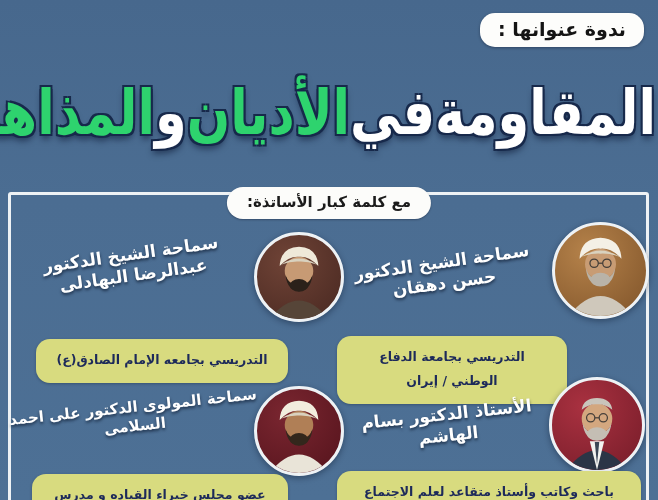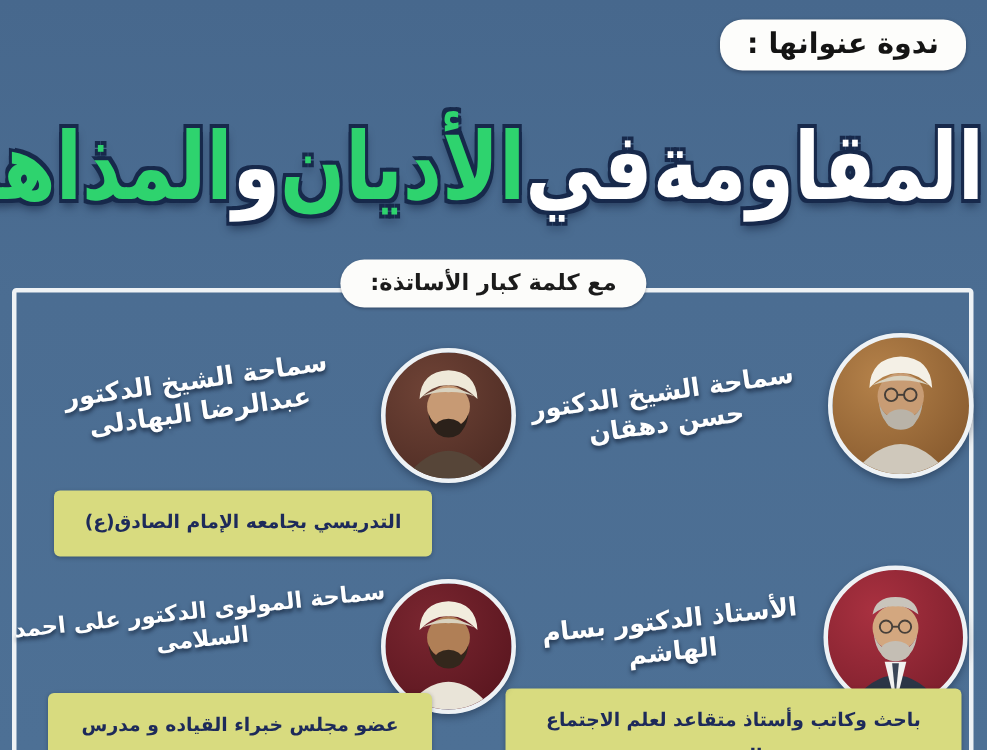--- a/index.html
+++ b/index.html
@@ -29,39 +29,39 @@
   }
   .title .white{color:#ffffff;}
   .title .green{color:#2ed36e;}
   
   .panel{
     position:absolute;left:8px;top:192px;width:641px;height:330px;z-index:1;
     border:3px solid #eef2f5;border-radius:3px;
   }
   
   .pill{
-    position:absolute;top:173px;left:50%;transform:translateX(-50%);z-index:3;
+    position:absolute;top:187px;left:50%;transform:translateX(-50%);z-index:3;
     background:#fcfcfa;border-radius:17px;padding:6px 20px 8px;
     font-size:15px;font-weight:bold;color:#1b1b1b;white-space:nowrap;
     box-shadow:0 1px 2px rgba(0,0,20,.3);
   }
   
   .sp-name{
     position:absolute;z-index:3;color:#ffffff;font-weight:bold;text-align:center;
     text-shadow:0 2px 3px rgba(8,18,38,.65);line-height:1.25;
   }
   .sp-photo{
     position:absolute;z-index:2;border-radius:50%;border:3px solid #eef2f5;
     overflow:hidden;box-shadow:0 2px 6px rgba(5,15,35,.4);
   }
   .sp-photo svg{display:block;width:100%;height:100%;}
   .sp-desc{
-    position:absolute;z-index:2;background:#d8db7f;border-radius:4px;
+    position:absolute;z-index:2;background:#d8db7f;border-radius:14px;
     padding:9px 10px 11px;color:#1d2a5a;font-weight:bold;font-size:12.5px;
-    text-align:center;line-height:1.9;box-shadow:0 1px 3px rgba(10,20,40,.3);
+    text-align:center;line-height:1.9;box-shadow:0 1px 3px rgba(10,20,40,.3);margin-top:12px;
   }
   
   .name-tr{left:336px;top:252px;width:214px;font-size:17px;transform:rotate(-8deg);}
   .photo-tr{left:552px;top:222px;width:97px;height:97px;}
   .desc-tr{left:337px;top:324px;width:230px;}
   .name-tl{left:12px;top:244px;width:240px;font-size:17px;transform:rotate(-8deg);}
   .photo-tl{left:254px;top:232px;width:90px;height:90px;}
   .desc-tl{left:36px;top:327px;width:252px;}
   .name-br{left:345px;top:404px;width:205px;font-size:17px;transform:rotate(-6deg);}
   .photo-br{left:549px;top:377px;width:96px;height:96px;}
@@ -102,20 +102,24 @@
         <ellipse cx="50" cy="60" rx="11" ry="7.5" fill="#b9b3a8"></ellipse>
         <path d="M27 37 Q28 15 50 14 Q72 15 73 37 Q62 25 50 26 Q38 25 27 37 Z" fill="#f4f0e6"></path>
         <path d="M29 35 Q40 28 50 28 Q60 28 71 35 Q60 31 50 31.5 Q40 31 29 35 Z" fill="#d9d2bf"></path>
         <g stroke="#2e2e2e" stroke-width="1.4" fill="none" opacity="0.85">
           <circle cx="43" cy="42" r="4.6"></circle>
           <circle cx="57" cy="42" r="4.6"></circle>
           <path d="M47.6 42 h4.8"></path>
         </g>
       </svg>
     </div>
+  <div class="sp-desc desc-tr">
+    <div>التدريسي بجامعة الدفاع</div>
+    <div>الوطني / إيران</div>
+  </div>
 
   <div class="sp-name name-tl">سماحة الشيخ الدكتور عبدالرضا البهادلى</div>
   <div class="sp-photo photo-tl" style="background: radial-gradient(circle at 35% 30%, rgb(111, 67, 54) 0%, rgb(78, 44, 36) 85%);">
       <svg viewBox="0 0 100 100" xmlns="http://www.w3.org/2000/svg">
         <path d="M15 100 Q50 56 85 100 Z" fill="#564538"></path>
         <circle cx="50" cy="43" r="17" fill="#c79a74"></circle>
         <path d="M34 48 Q36 66 50 67 Q64 66 66 48 Q62 60 50 60 Q38 60 34 48 Z" fill="#2b211a"></path>
         <ellipse cx="50" cy="60" rx="11" ry="7.5" fill="#2b211a"></ellipse>
         <path d="M27 37 Q28 15 50 14 Q72 15 73 37 Q62 25 50 26 Q38 25 27 37 Z" fill="#efe9d9"></path>
         <path d="M29 35 Q40 28 50 28 Q60 28 71 35 Q60 31 50 31.5 Q40 31 29 35 Z" fill="#d9d2bf"></path>

